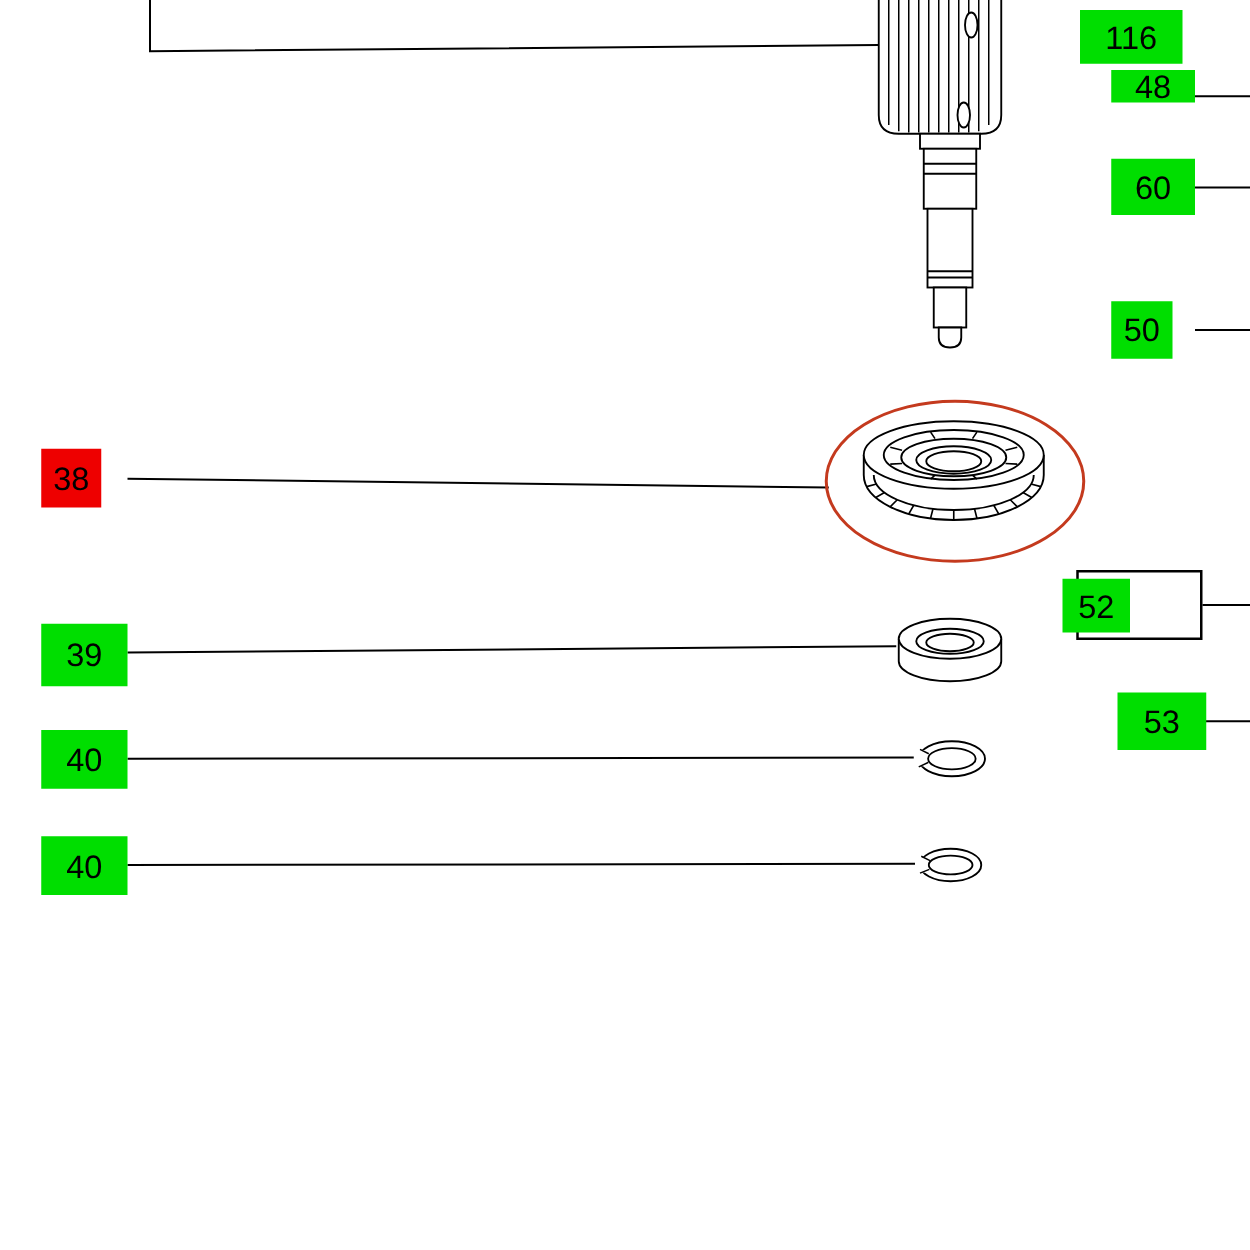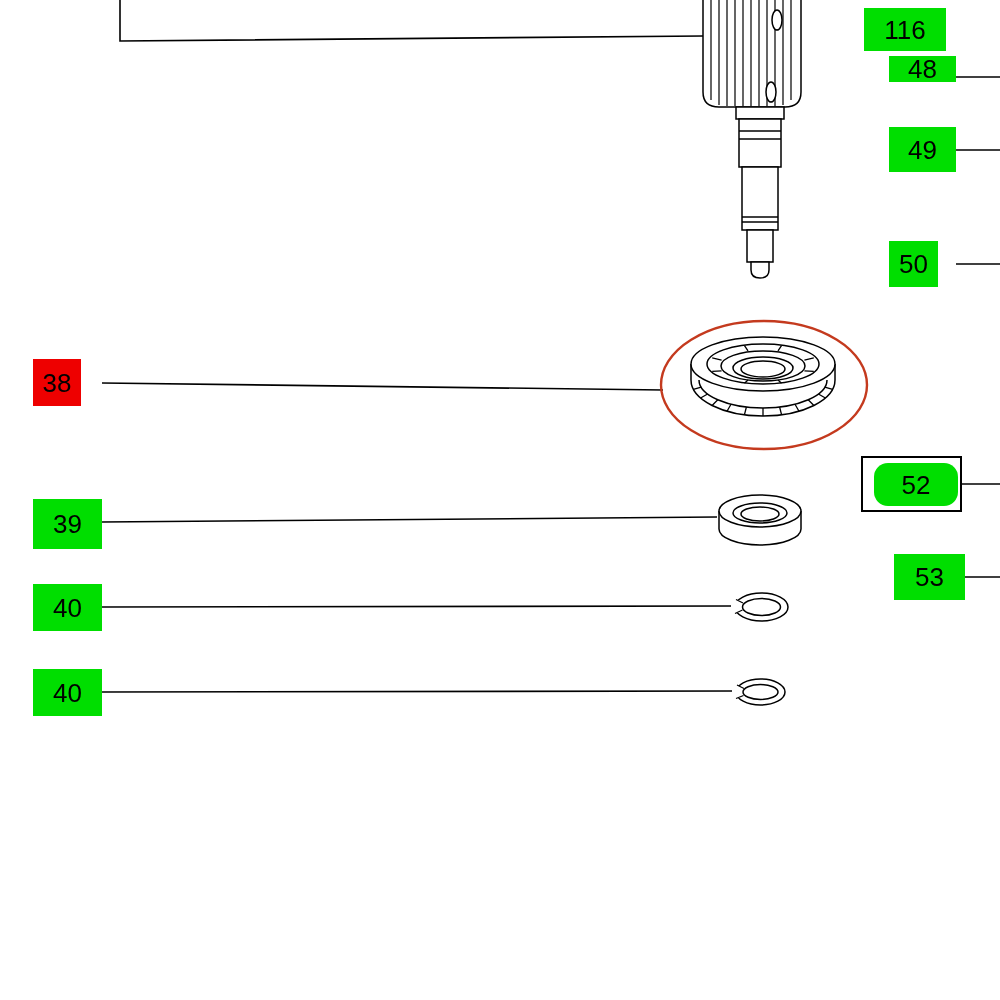--- a/index.html
+++ b/index.html
@@ -19,21 +19,21 @@
     border:2px solid #000;box-sizing:border-box;background:transparent;
   }
   .label.l116{left:864px;top:8px;width:82px;height:43px;}
   .label.l48{left:889px;top:56px;width:67px;height:26px;}
   .label.l49{left:889px;top:127px;width:67px;height:45px;}
   .label.l50{left:889px;top:241px;width:49px;height:46px;}
   .label.l38{left:33px;top:359px;width:48px;height:47px;}
   .label.l39{left:33px;top:499px;width:69px;height:50px;}
   .label.l40a{left:33px;top:584px;width:69px;height:47px;}
   .label.l40b{left:33px;top:669px;width:69px;height:47px;}
-  .label.l52{left:874px;top:463px;width:84px;height:43px;border-radius:14px;}
+  .label.l52{left:850px;top:463px;width:54px;height:43px;}
   .label.l53{left:894px;top:554px;width:71px;height:46px;}
   .partnum{
     position:absolute;left:0;right:0;top:815px;text-align:center;
     font-size:122px;font-weight:bold;letter-spacing:-1px;line-height:122px;color:#000;
   }
 </style>
 </head>
 <body>
 
 <div class="canvas">
@@ -109,21 +109,21 @@
     <g stroke="#000" stroke-width="1.5" fill="#fff">
       <ellipse cx="760.5" cy="692" rx="24.5" ry="13"></ellipse>
       <ellipse cx="760.5" cy="692" rx="17.5" ry="7.5"></ellipse>
       <rect x="732" y="686" width="10" height="12" fill="#fff" stroke="none"></rect>
       <path fill="none" stroke-width="1.2" d="M737,685 L744,688.5 M736,698.5 L743.5,695.5"></path>
     </g>
   </svg>
 
   <div class="label green l116">116</div>
   <div class="label green l48">48</div>
-  <div class="label green l49">49</div>
+  <div class="label green l49">60</div>
   <div class="label green l50">50</div>
   <div class="label red l38">38</div>
   <div class="label green l39">39</div>
   <div class="label green l40a">40</div>
   <div class="label green l40b">40</div>
   <div class="box52-outline"></div>
   <div class="label green l52">52</div>
   <div class="label green l53">53</div>
 
 </div>

